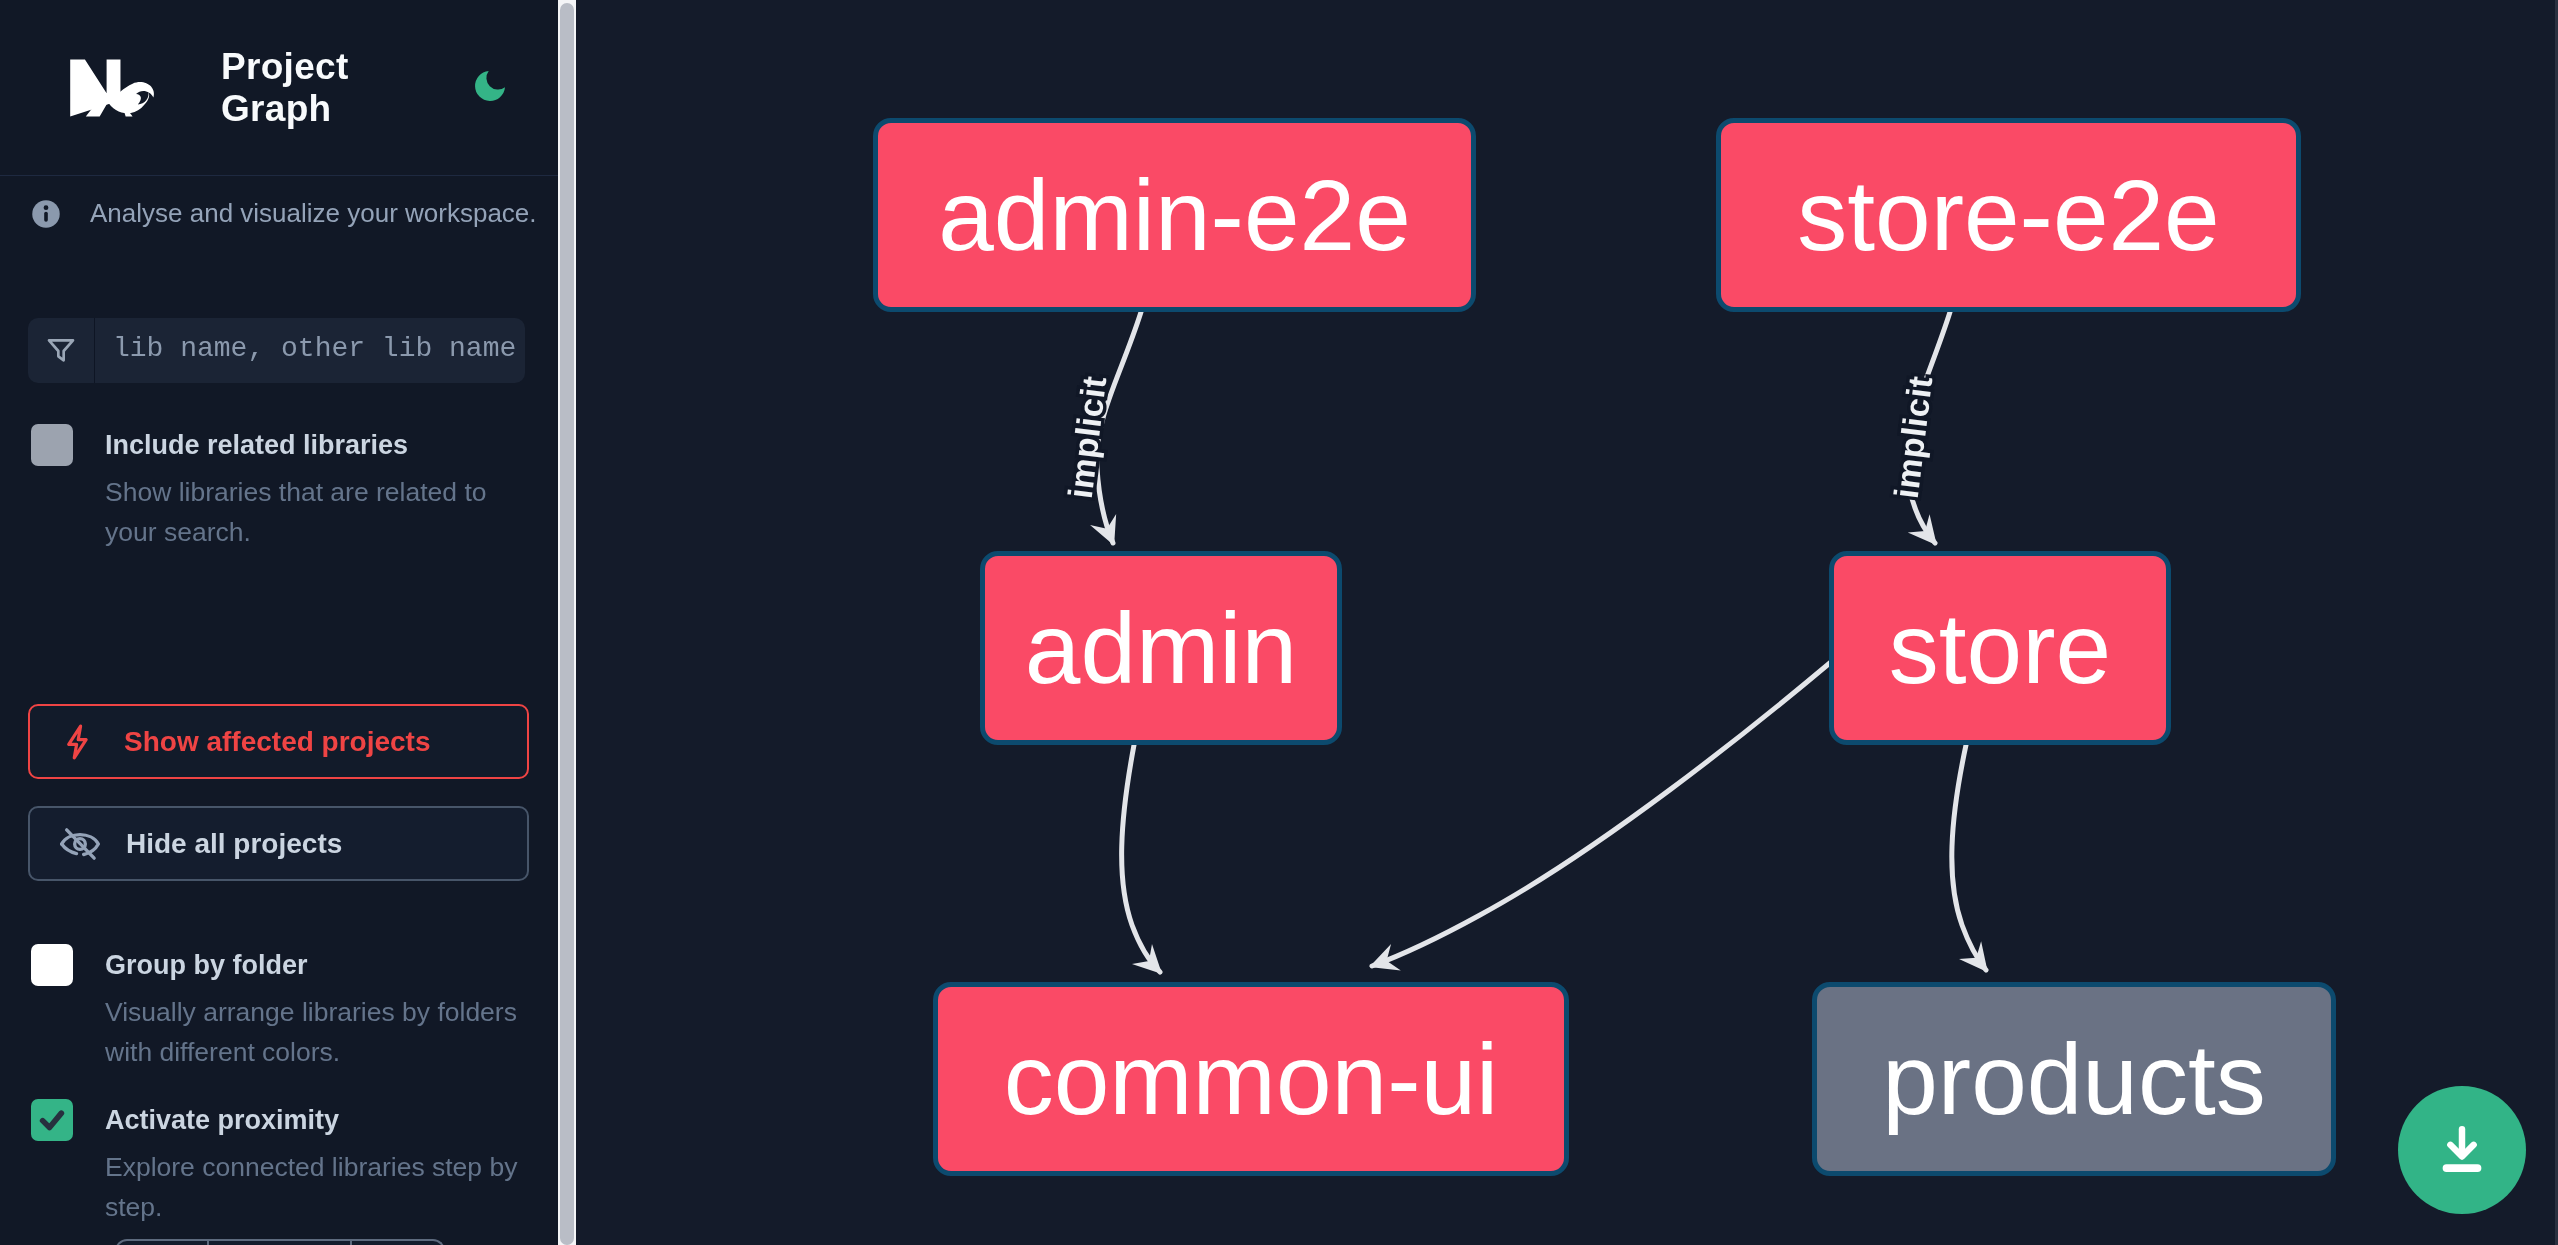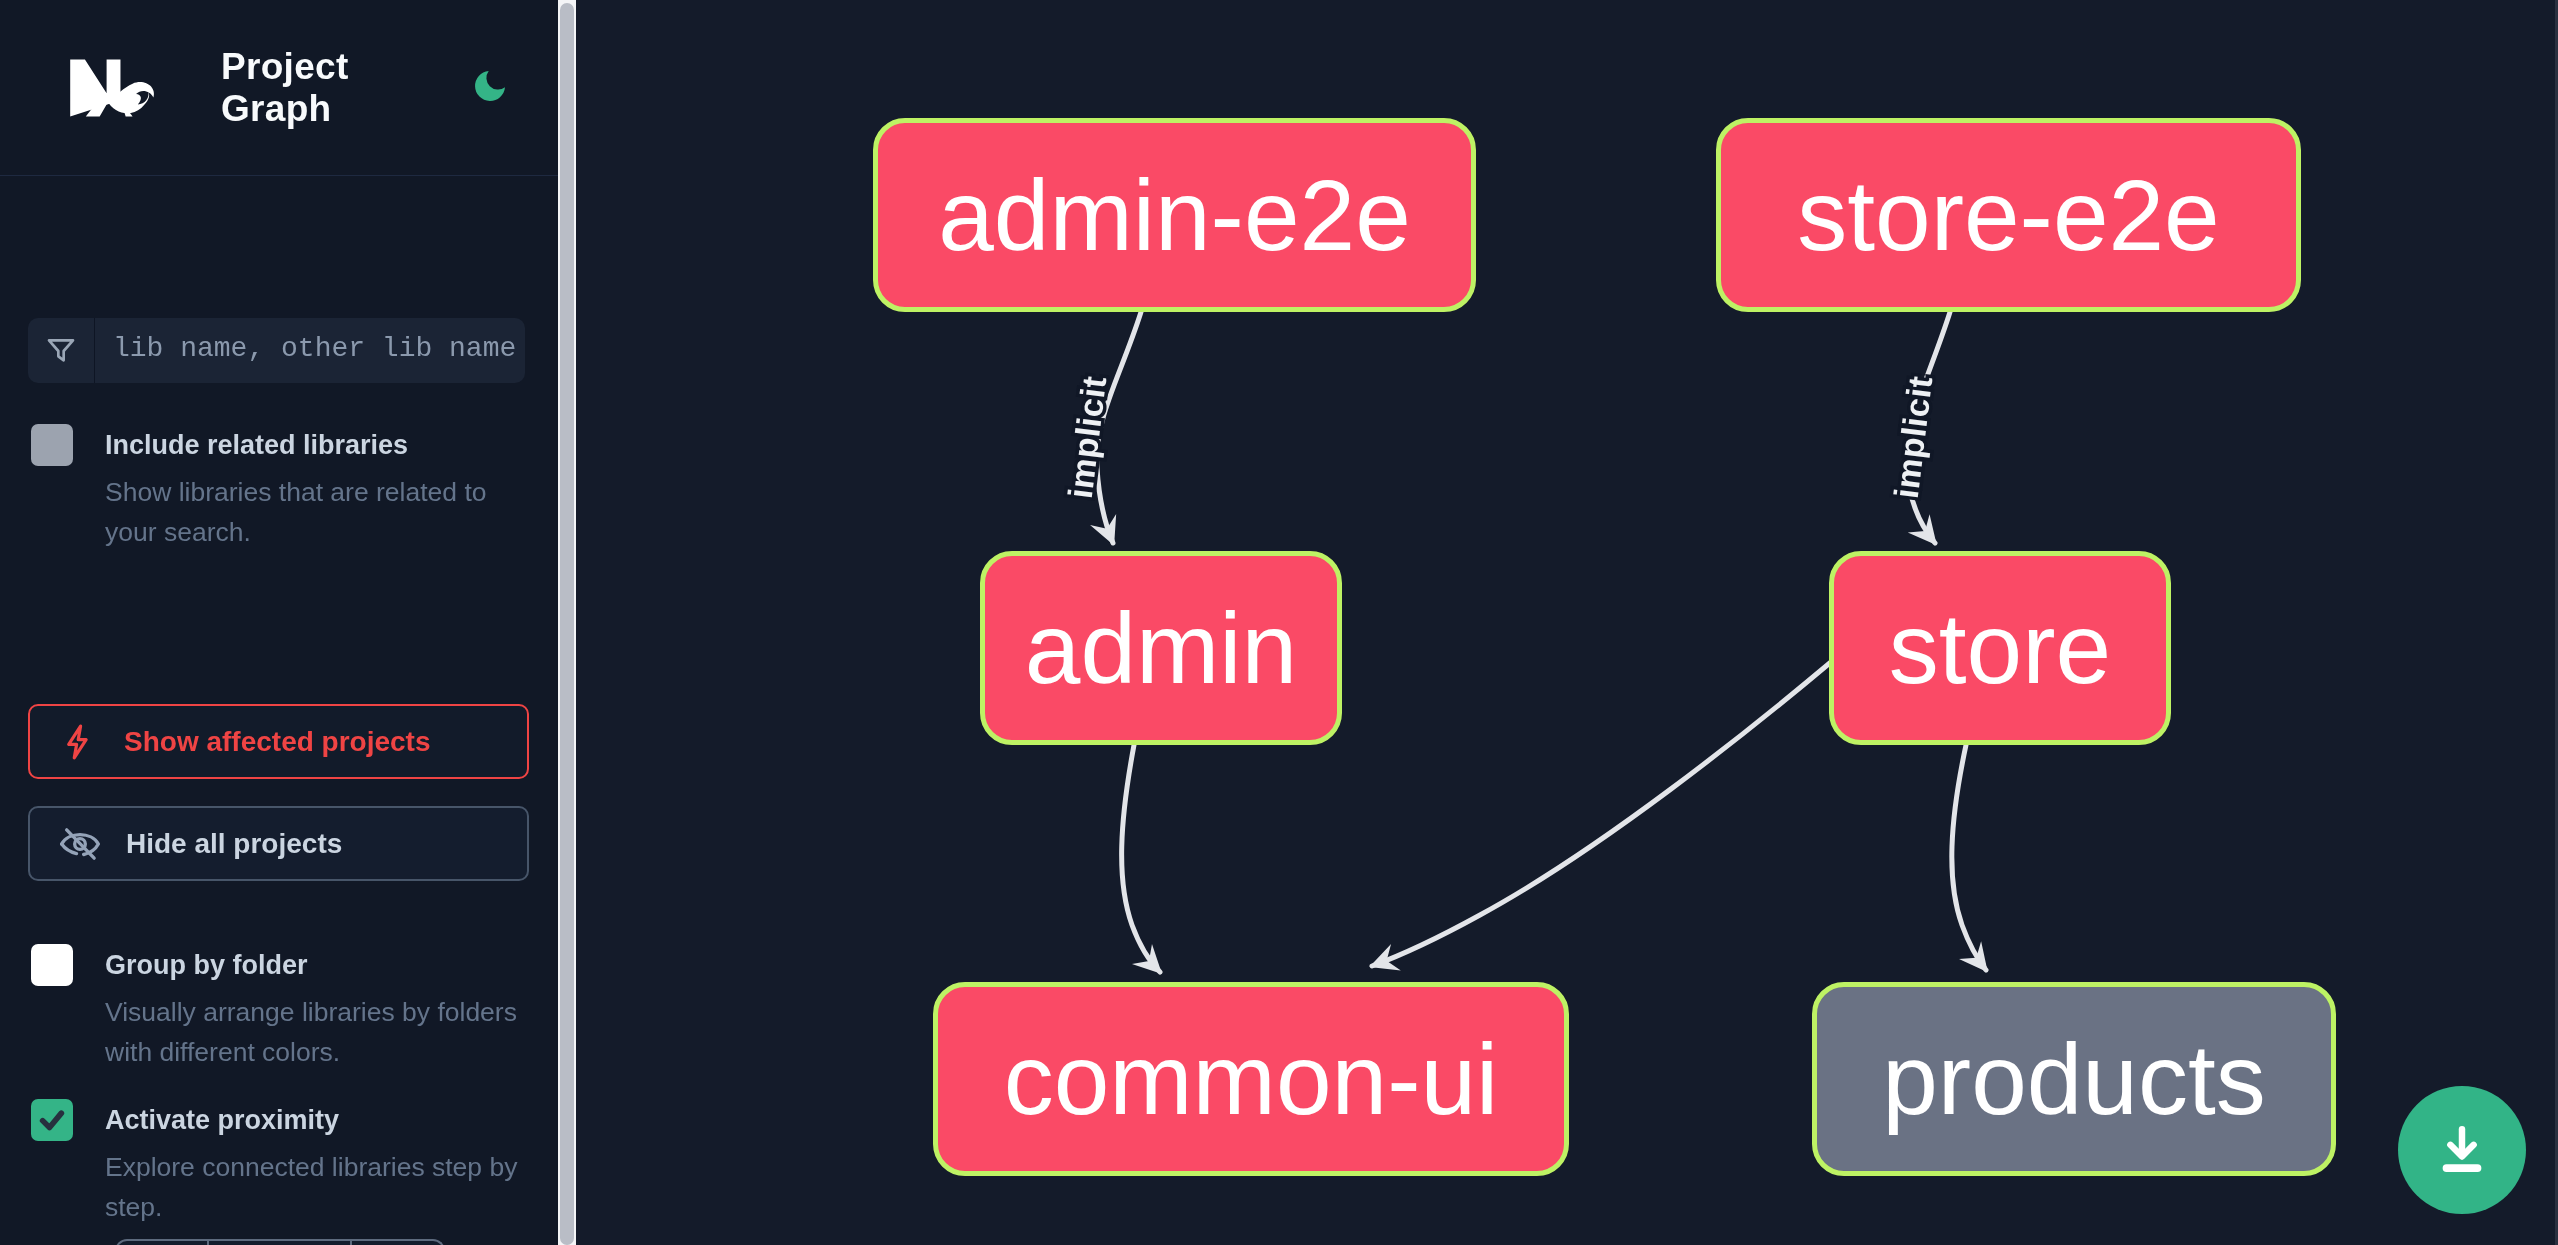--- a/index.html
+++ b/index.html
@@ -40,21 +40,21 @@
   
   .seg-ctrl{position:absolute;left:115px;top:1239px;width:330px;height:32px;border:2px solid #5d6a7e;border-bottom:none;border-radius:12px 12px 0 0;background:#131c2c;display:flex;box-sizing:border-box;}
   .seg-ctrl .seg{height:100%;box-sizing:border-box;}
   .seg-ctrl .seg+.seg{border-left:2px solid #5d6a7e;}
   
   .vscroll{position:absolute;left:558px;top:0;width:18px;height:1245px;background:#f4f5f7;}
   .vscroll .thumb{position:absolute;left:2px;top:3px;width:14px;height:1242px;background:#b9bdc6;border-radius:7px;cursor:pointer;}
   .right-edge{position:absolute;right:0;top:0;width:3px;height:1245px;background:#2a3140;}
   
   .graph-svg{position:absolute;left:0;top:0;pointer-events:none;}
-  .gnode{position:absolute;box-sizing:border-box;border:5px solid #bef264;border-radius:32px;
+  .gnode{position:absolute;box-sizing:border-box;border:5px solid #0c4a6e;border-radius:18px;
     display:flex;align-items:center;justify-content:center;color:#fff;font-size:100px;cursor:pointer;}
   .gnode.pink{background:#fa4a66;}
   .gnode.gray{background:#6a7284;}
   .edge-label{font-size:34px;font-weight:700;fill:#eef1f4;stroke:#101726;stroke-width:7px;paint-order:stroke fill;letter-spacing:.5px;}
   
   .fab{position:absolute;left:2398px;top:1086px;width:128px;height:128px;border-radius:50%;background:#32b487;border:none;display:flex;align-items:center;justify-content:center;cursor:pointer;}
 </style>
 </head>
 <body>
 
@@ -94,20 +94,28 @@
       <path fill="#fff" d="M64 53 l14 19 -8 0 z"></path>
     </svg>
     <div class="app-title">Project Graph</div>
     <button class="theme-btn" title="">
       <svg viewBox="0 0 24 24" width="40" height="40">
           <path fill="#34b487" d="M21 12.79A9 9 0 1 1 11.21 3 7 7 0 0 0 21 12.79z"></path>
         </svg>
     </button>
   </div>
 
+  <div class="info-row">
+    <svg width="30" height="30" viewBox="0 0 24 24">
+      <circle cx="12" cy="12" r="11" fill="#8b99ad"></circle>
+      <circle cx="12" cy="6.9" r="1.9" fill="#111826"></circle>
+      <rect x="10.55" y="10.1" width="2.9" height="8.1" rx="1.45" fill="#111826"></rect>
+    </svg>
+    <span class="txt">Analyse and visualize your workspace.</span>
+  </div>
 
   <div class="search-box">
     <span class="search-icon-cell">
       <svg width="32" height="32" viewBox="0 0 24 24" fill="none" stroke="#9aa6b6" stroke-width="2" stroke-linejoin="round" stroke-linecap="round">
         <path d="M3 4 h18 l-7 8 v7 l-4 -3 v-4 z"></path>
       </svg>
     </span>
     <input class="search-input" type="text" placeholder="lib name, other lib name" style="">
   </div>
 

